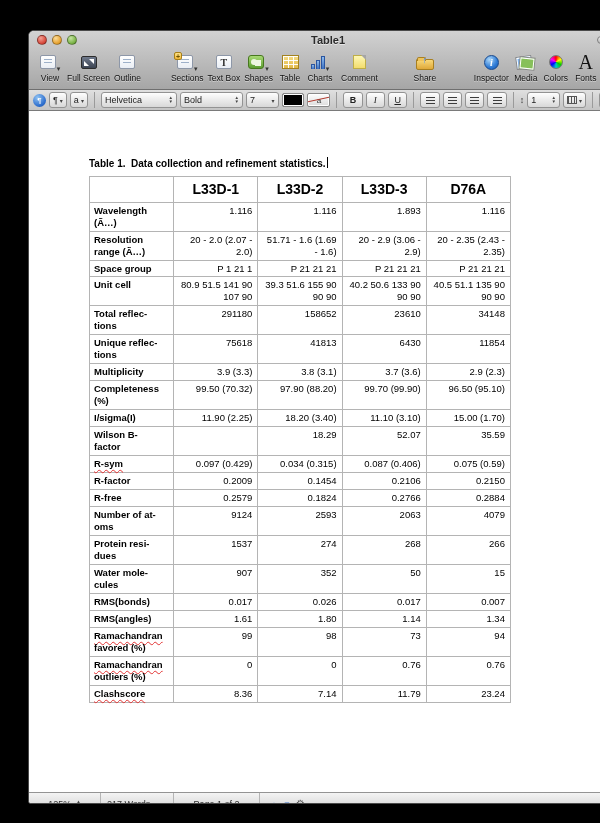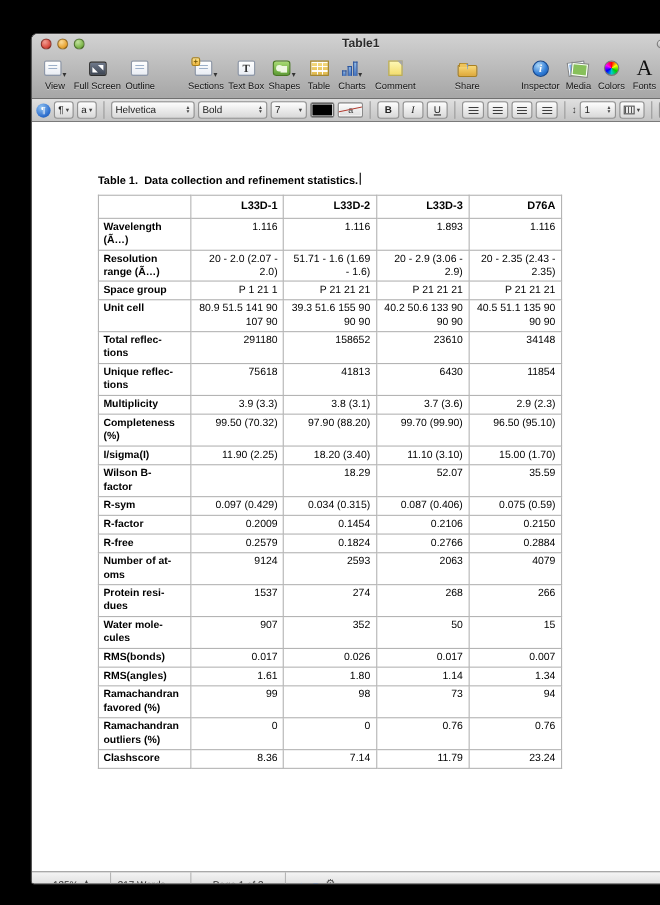--- a/index.html
+++ b/index.html
@@ -64,24 +64,24 @@
   .grid{width:10px;height:8px;border:1px solid #555;box-sizing:border-box;background:repeating-linear-gradient(90deg,#555 0 1px,transparent 1px 3px)}
   .spicon{font-size:9px;color:#333}
   
   .content{position:relative;background:#fff;height:681px}
   .doc{position:absolute;left:60px;top:46px;width:421px}
   .caption{font-size:10px;font-weight:bold;color:#000;white-space:pre}
   .caret{display:inline-block;width:1px;height:11px;background:#000;vertical-align:-1px;margin-left:1px}
   table.stats{border-collapse:collapse;table-layout:fixed;width:421px;margin-top:7px;font-size:9.5px;color:#000}
   table.stats col{width:84.2px}
   table.stats th,table.stats td{border:1px solid #b4b4b4;vertical-align:top;padding:2px 5px;line-height:1.26}
-  table.stats thead th{font-weight:bold;text-align:right;font-size:10px;padding:4px 5px 3px}
+  table.stats thead th{font-weight:bold;text-align:center;font-size:14px;padding:4px 5px 3px}
   table.stats tbody th{font-weight:bold;text-align:left;white-space:pre-line;padding-left:4px}
   table.stats td{text-align:right;white-space:pre-line}
-  .wavy{text-decoration-style:wavy;text-decoration-color:#e23333;text-decoration-thickness:1px;text-underline-offset:2px}
+  .wavy{text-decoration:underline;text-decoration-style:wavy;text-decoration-color:#e23333;text-decoration-thickness:1px;text-underline-offset:2px}
   
   .scrollbar{position:absolute;top:0;right:0;bottom:0;width:14px;background:linear-gradient(90deg,#e7e7e7,#fafafa 40%,#ececec);border-left:1px solid #bdbdbd;box-sizing:border-box}
   .sb-top{position:absolute;top:1px;left:0;right:0;text-align:center;font-size:6px;color:#555;line-height:7px}
   .sb-bottom{position:absolute;bottom:3px;left:0;right:0;text-align:center;font-size:6px;color:#555;line-height:7px}
   .thumb{position:absolute;left:1.5px;width:10px;top:9px;height:320px;border-radius:6px;border:1px solid #5d85c2;box-sizing:border-box;background:repeating-linear-gradient(180deg,rgba(255,255,255,.28) 0 2px,rgba(255,255,255,0) 2px 5px),linear-gradient(90deg,#cfe2fb,#74a8ee 40%,#4d88dd 60%,#cfe2fb)}
   
   .statusbar{height:16px;background:linear-gradient(#f4f4f4,#d6d6d6);border-top:1px solid #949494;display:flex;align-items:center;font-size:9px;color:#2e2e2e;position:relative}
   .seg{display:flex;align-items:flex-end;height:100%;border-right:1px solid #b5b5b5;padding:0 6px;box-sizing:border-box}
   .seg.zoom{width:72px;justify-content:center;gap:3px}
   .seg.words{width:73px}

